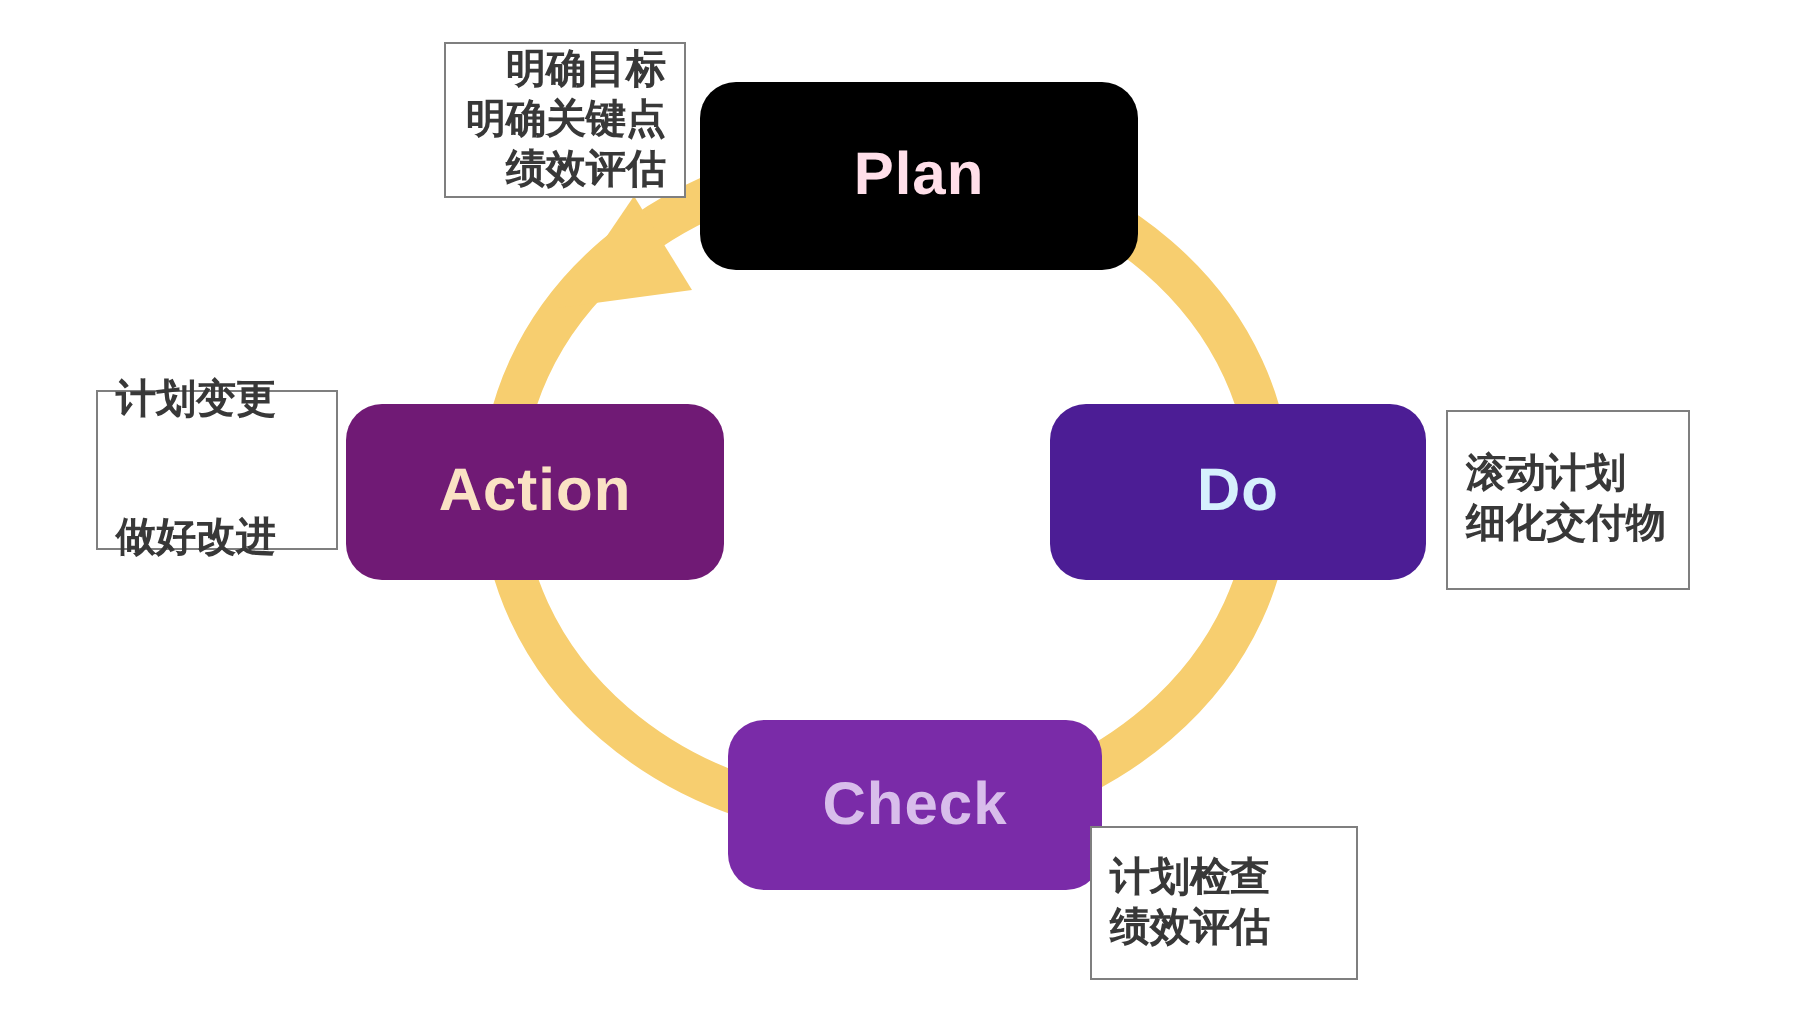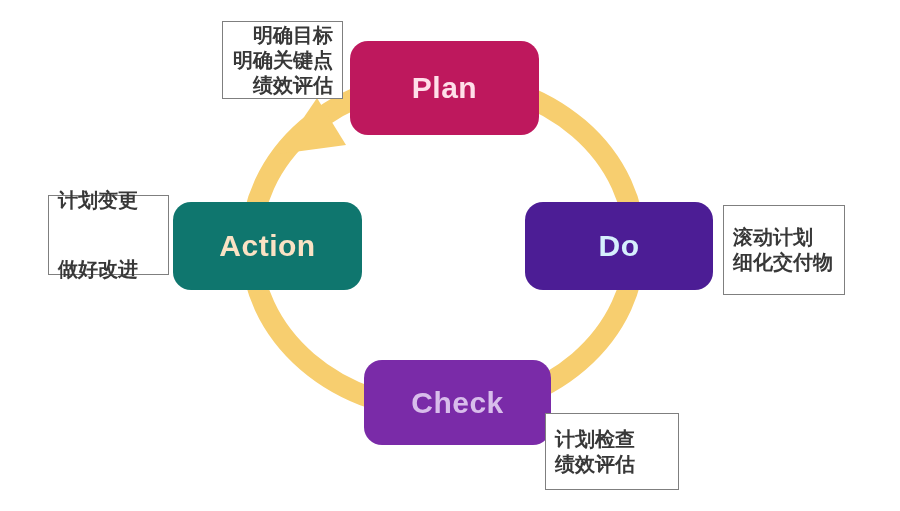--- a/index.html
+++ b/index.html
@@ -22,24 +22,24 @@
   .node {
     position: absolute;
     display: flex;
     align-items: center;
     justify-content: center;
     border-radius: 18px;
     font-size: 30px;
     font-weight: 600;
     letter-spacing: 0.5px;
   }
-  .node-plan   { left: 350px; top: 41px;  width: 189px; height: 94px; background: #be185d; color: #FFDFE9; }
+  .node-plan   { left: 350px; top: 41px;  width: 219px; height: 94px; background: #000000; color: #FFDFE9; }
   .node-do     { left: 525px; top: 202px; width: 188px; height: 88px; background: #4c1d95; color: #D6F0FD; }
   .node-check  { left: 364px; top: 360px; width: 187px; height: 85px; background: #7A2BA8; color: #D8BDEB; }
-  .node-action { left: 173px; top: 202px; width: 189px; height: 88px; background: #0f766e; color: #FAE2C4; }
+  .node-action { left: 173px; top: 202px; width: 189px; height: 88px; background: #701a75; color: #FAE2C4; }
   .annotation {
     position: absolute;
     background: #ffffff;
     border: 1px solid #7f7f7f;
     display: flex;
     flex-direction: column;
     justify-content: center;
     font-size: 20px;
     line-height: 25px;
     font-weight: 700;

